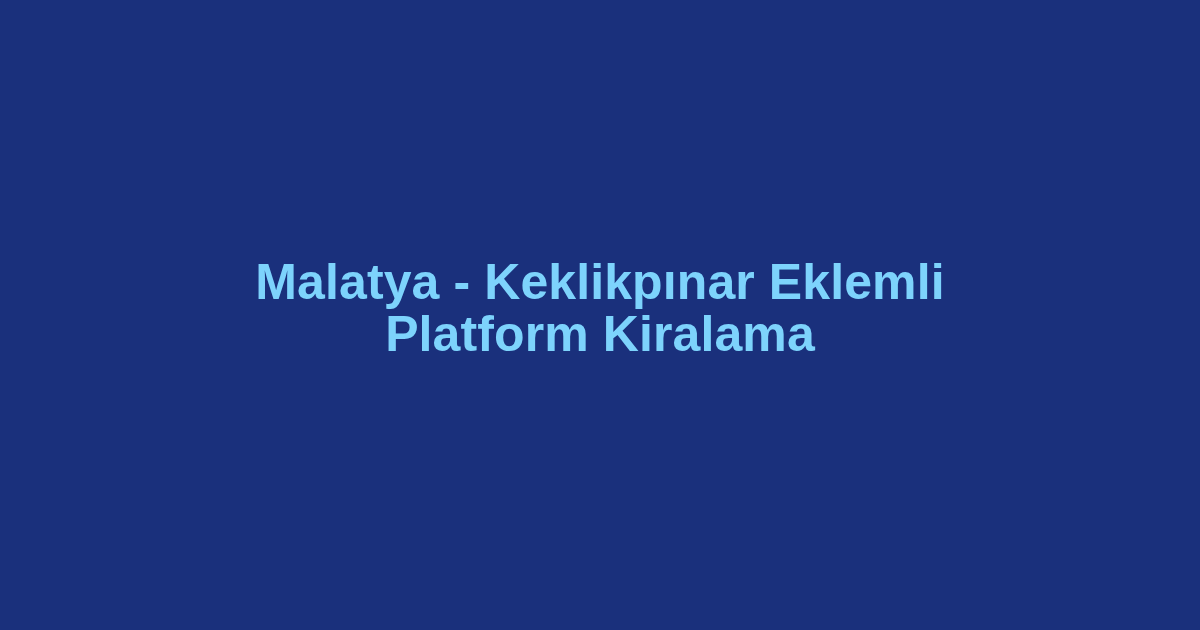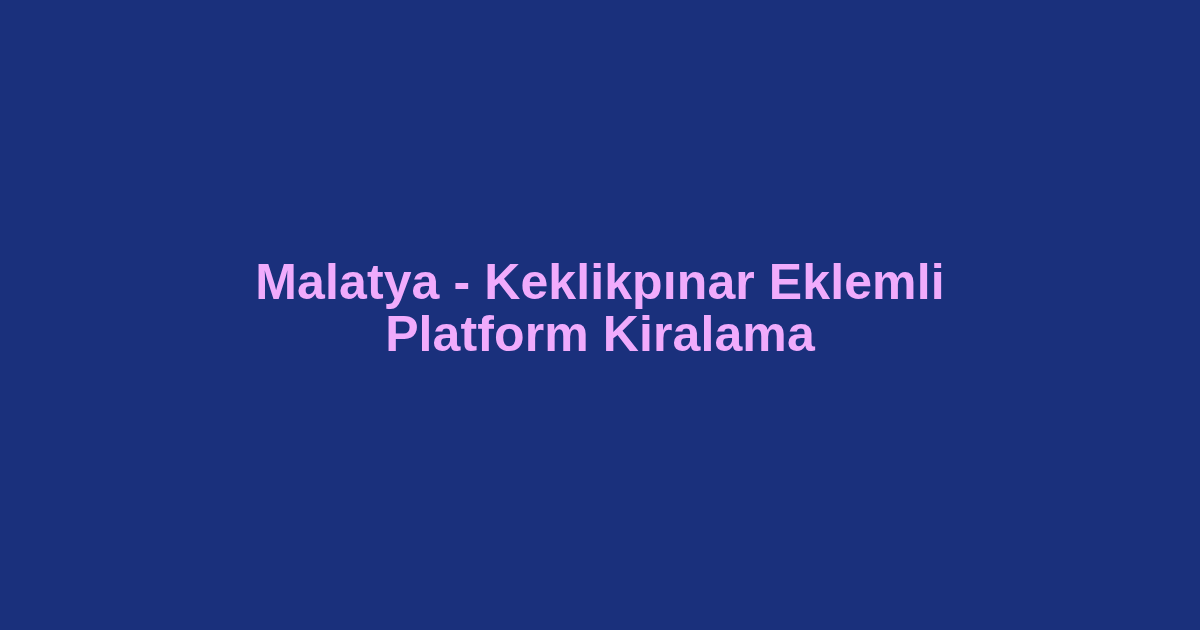--- a/index.html
+++ b/index.html
@@ -52,17 +52,17 @@
     text-rendering: optimizeLegibility;
   }
 </style>
 </head>
 <body>
 
 <div class="og-card" style="background-color: rgb(26, 48, 124);">
 
   <div class="title-block">
 
-    <h1 class="og-title" style="color: #f0abfc;">Malatya - Keklikpınar Eklemli Platform Kiralama</h1>
+    <h1 class="og-title" style="color: #7dd3fc;">Malatya - Keklikpınar Eklemli Platform Kiralama</h1>
 
   </div>
 
 </div>
 
 </body></html>

